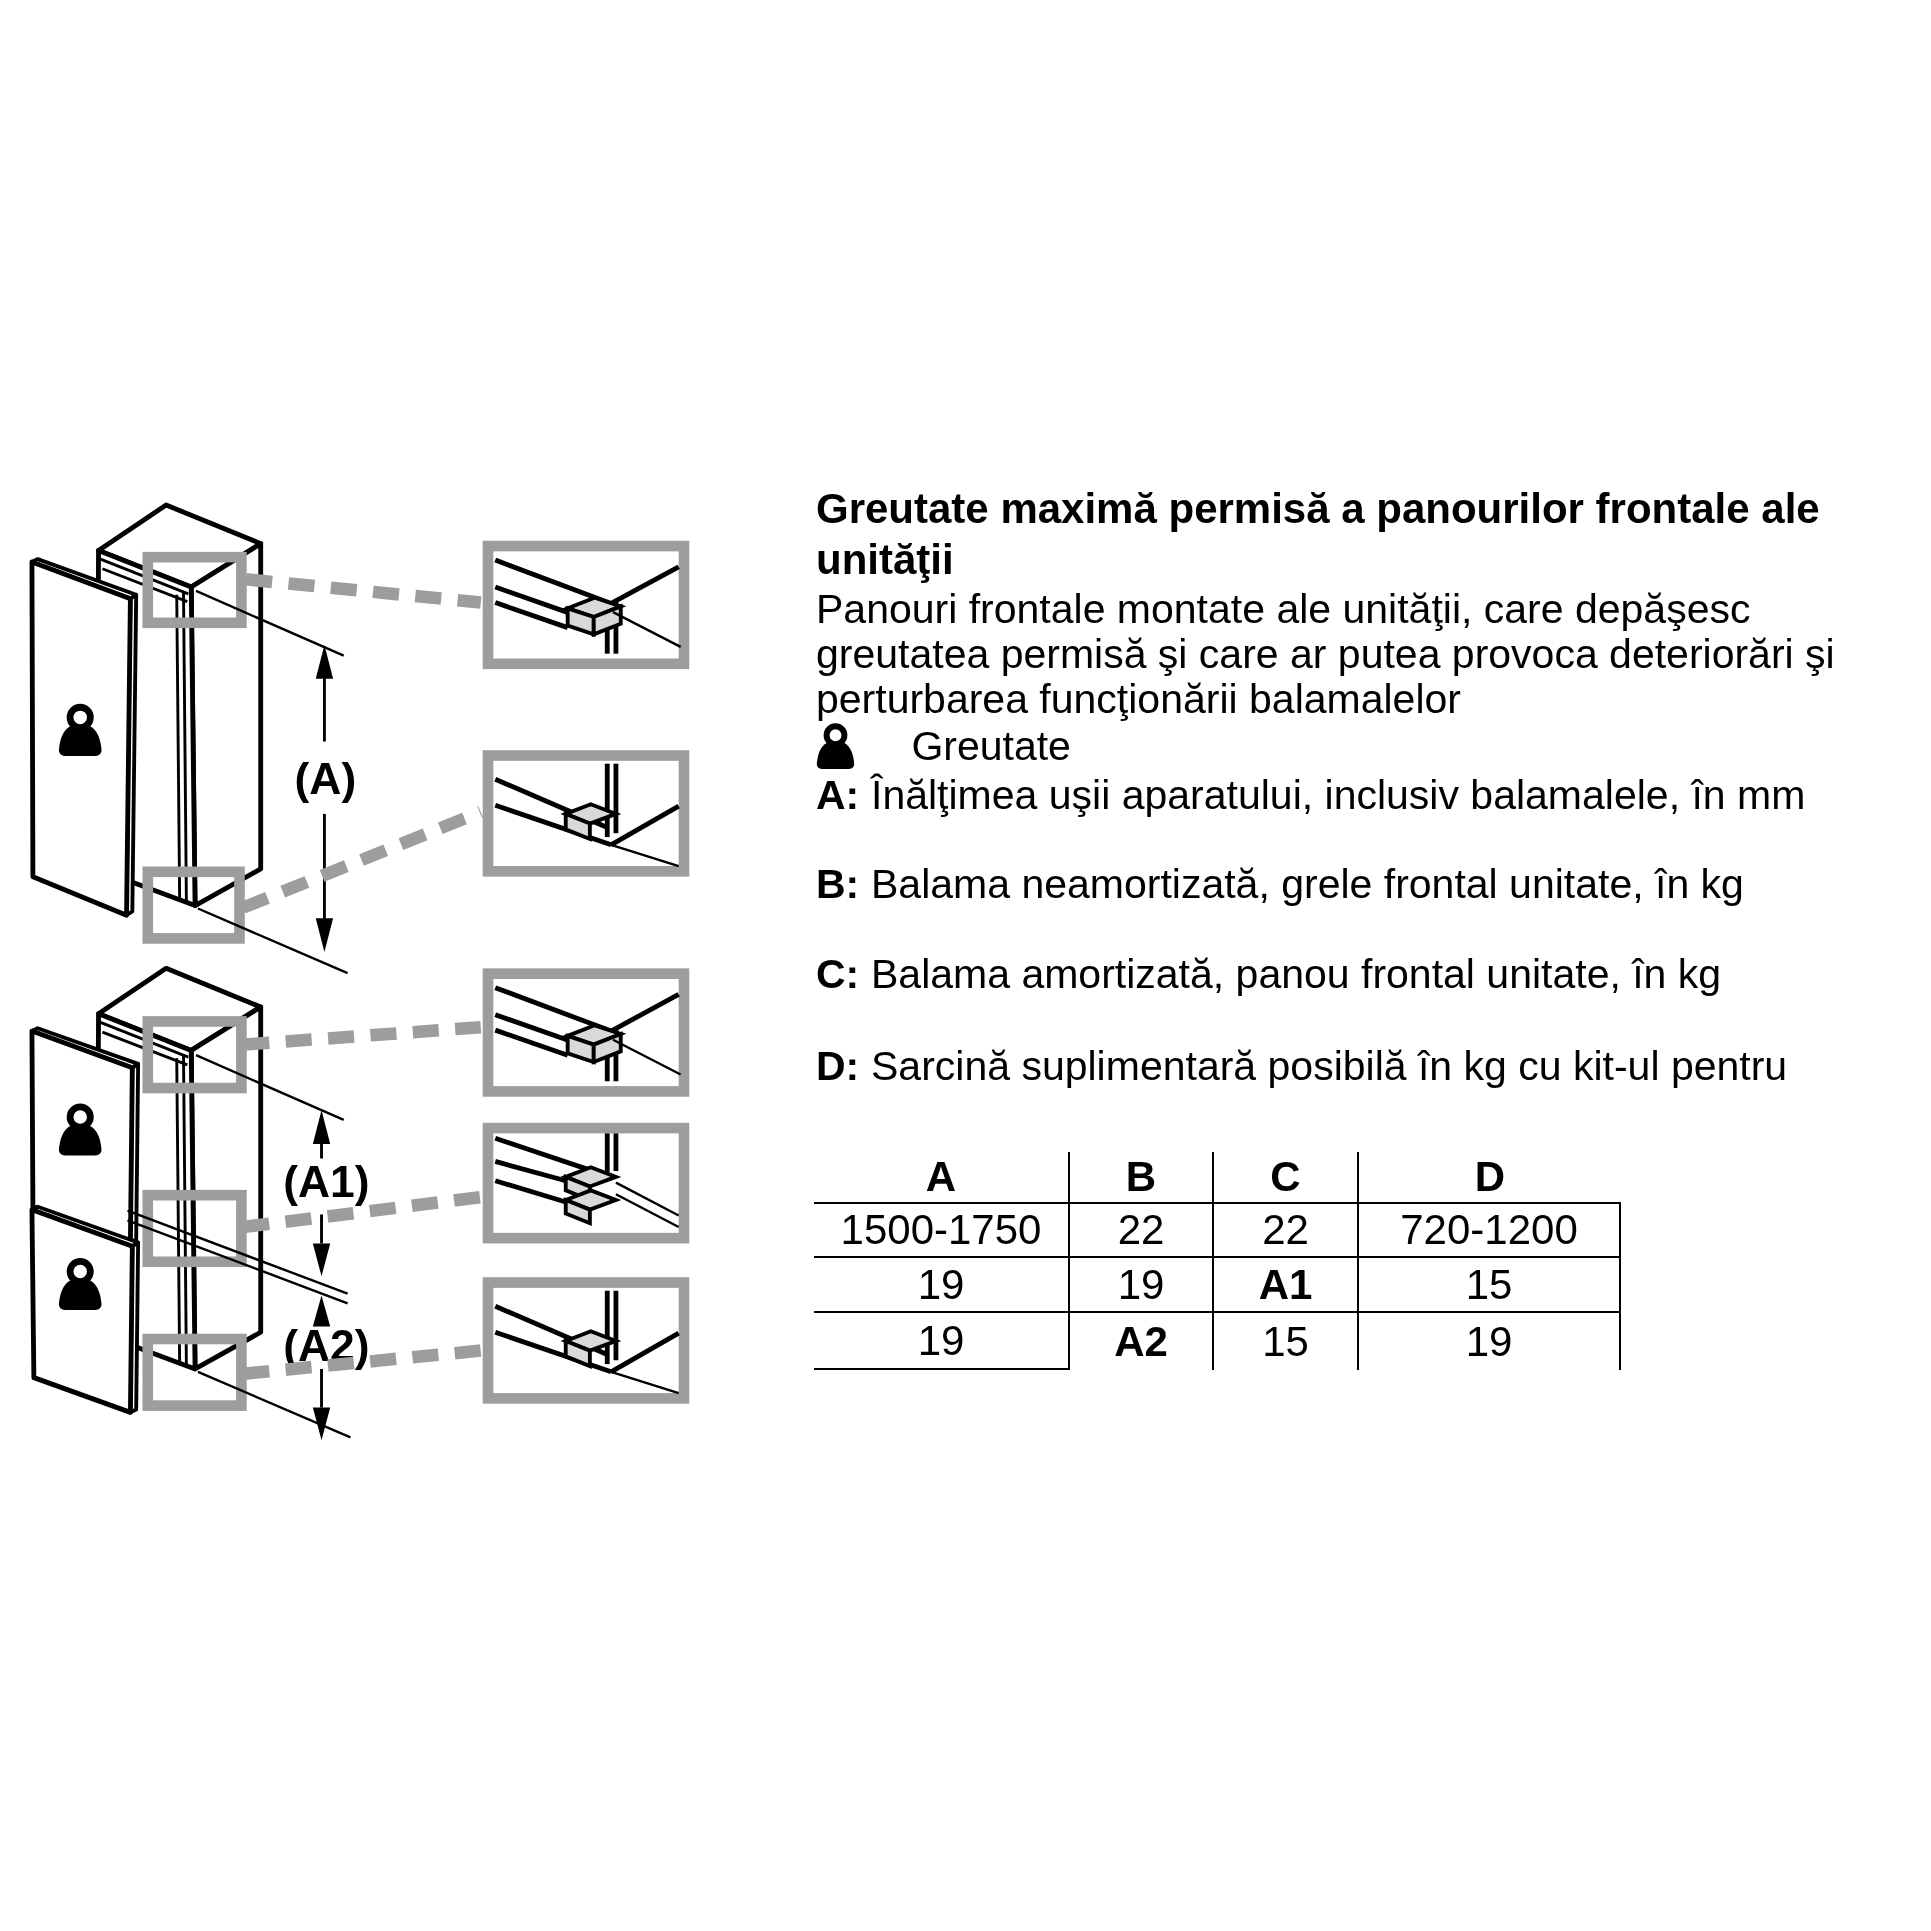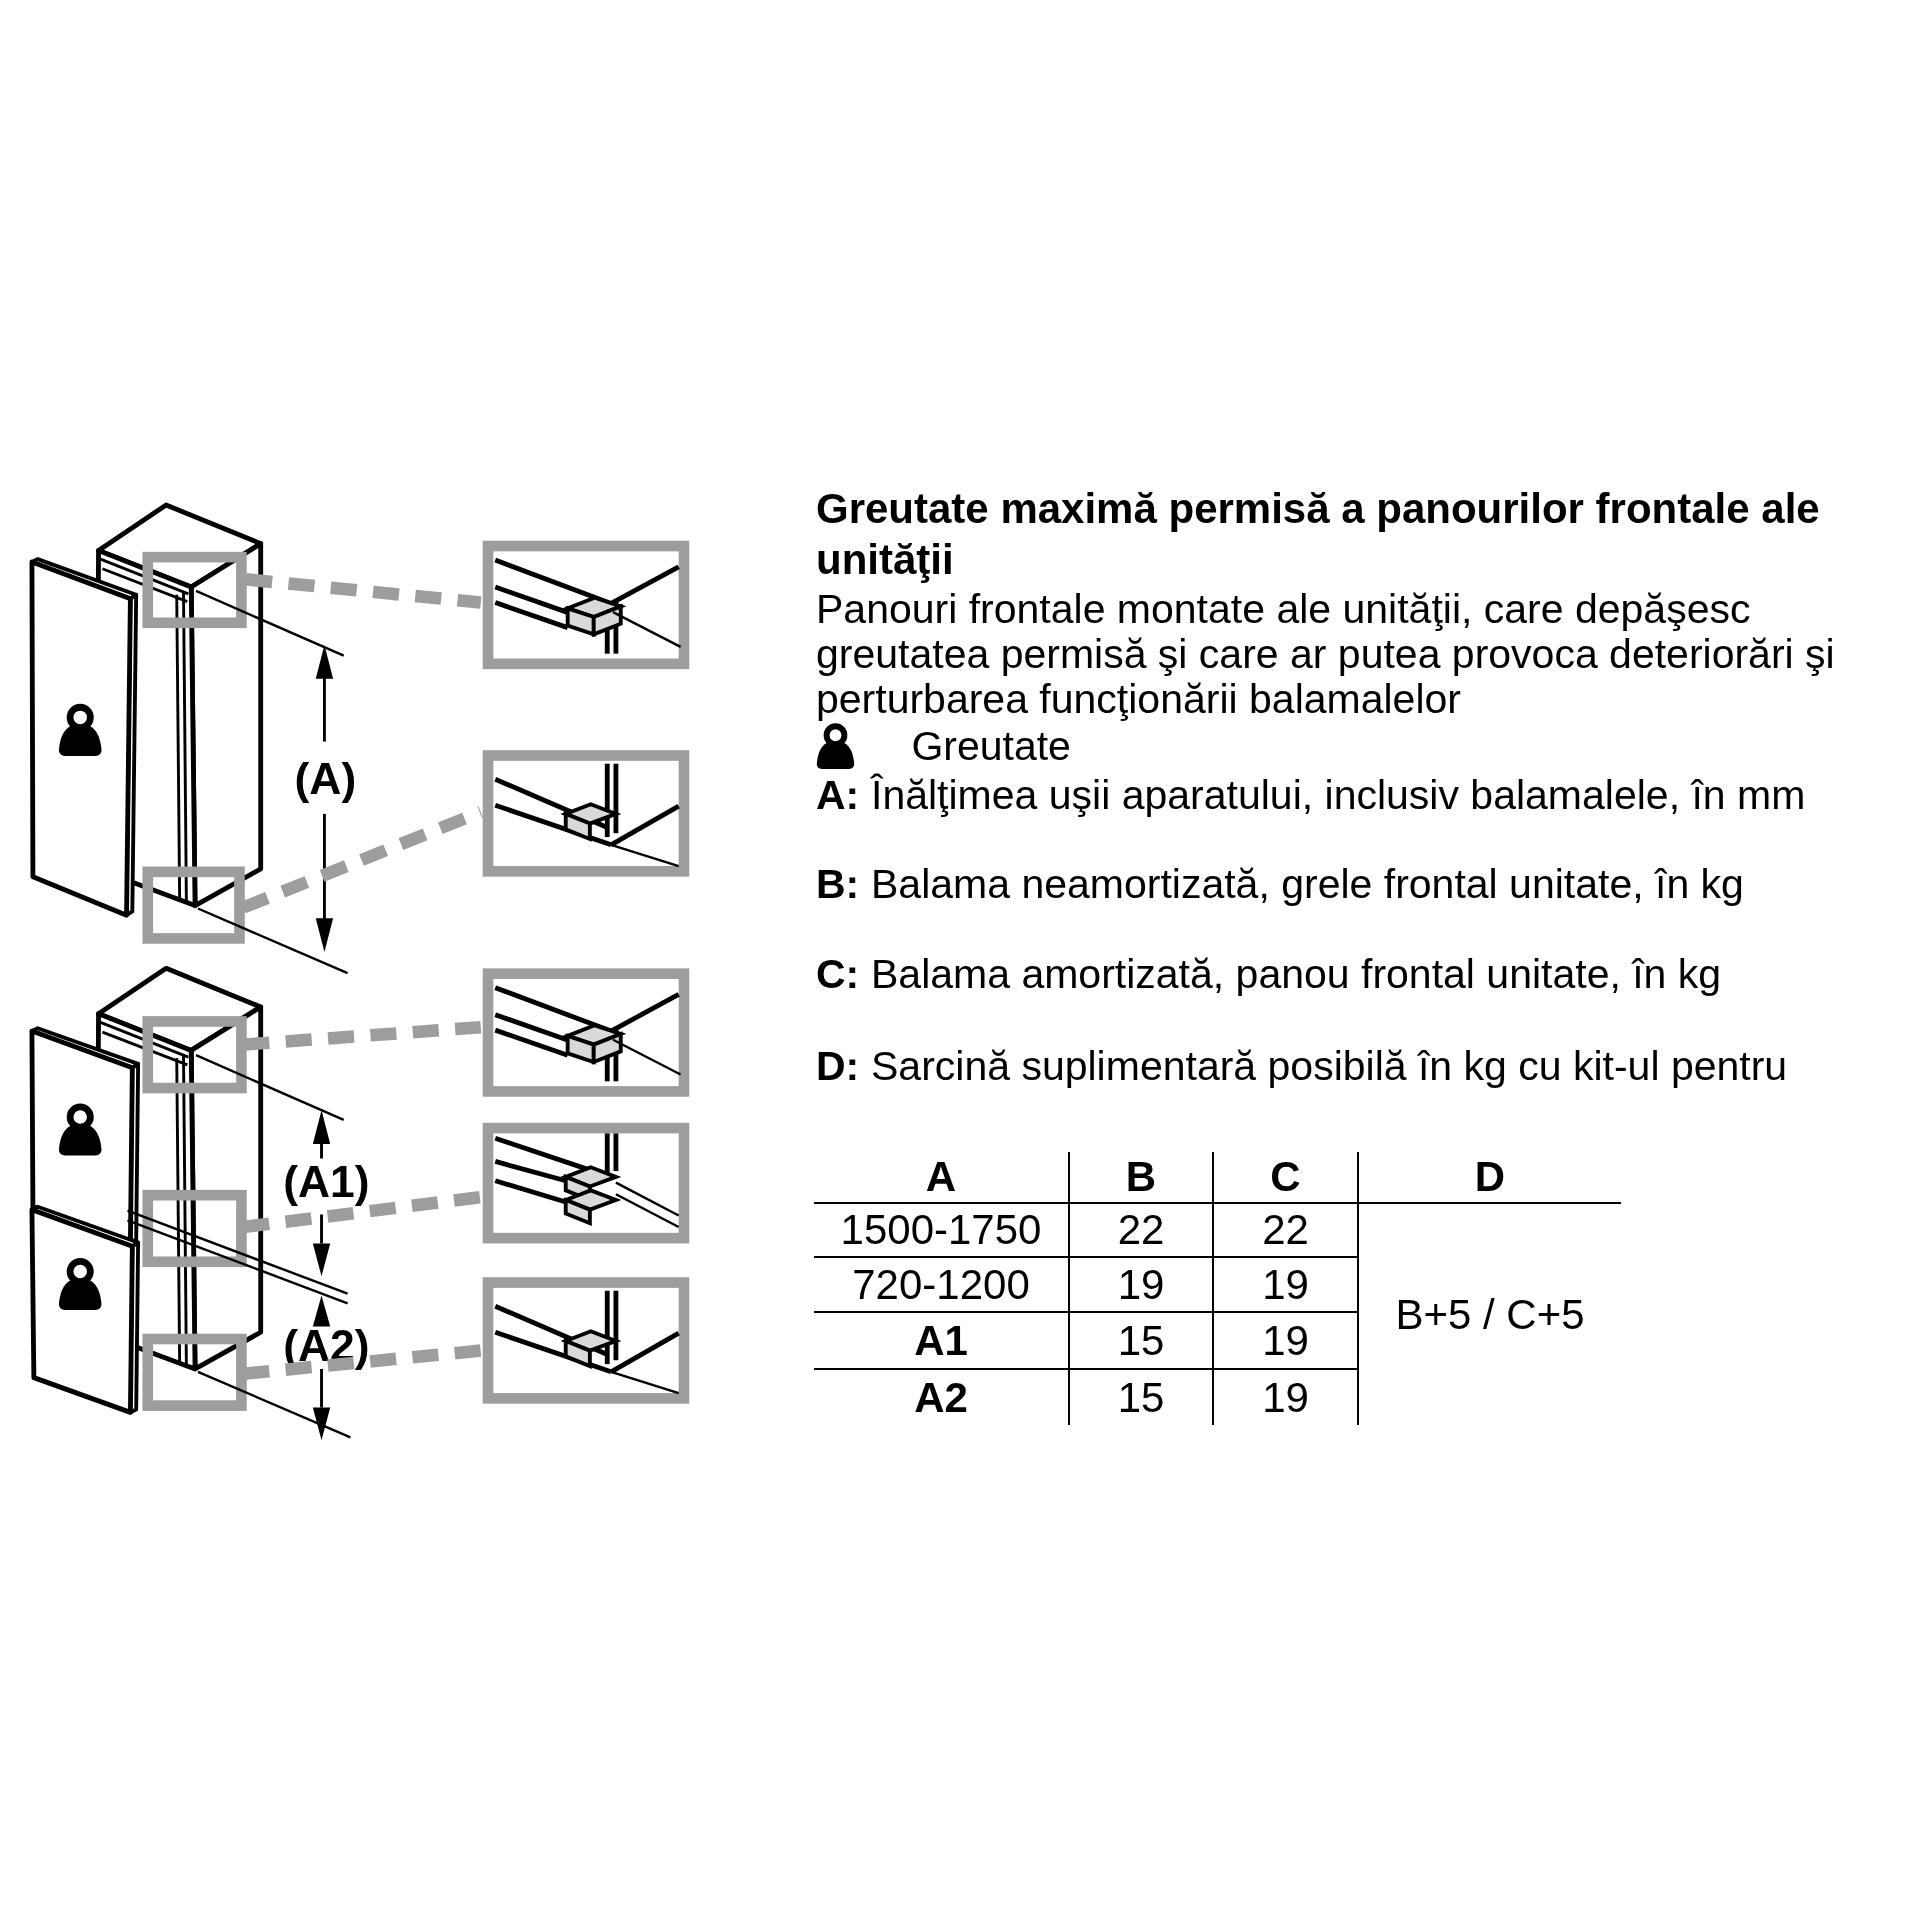--- a/index.html
+++ b/index.html
@@ -234,17 +234,16 @@
     <div class="c bb br">19</div>
 
     <div class="c bb br bold">A1</div>
     <div class="c bb br">15</div>
     <div class="c bb br">19</div>
 
     <div class="c br bold">A2</div>
     <div class="c br">15</div>
     <div class="c br">19</div>
 
-    <div class="c dcell">B+5 / C+5</div>
   </div>
 
 </div>
 
 
 </body></html>

